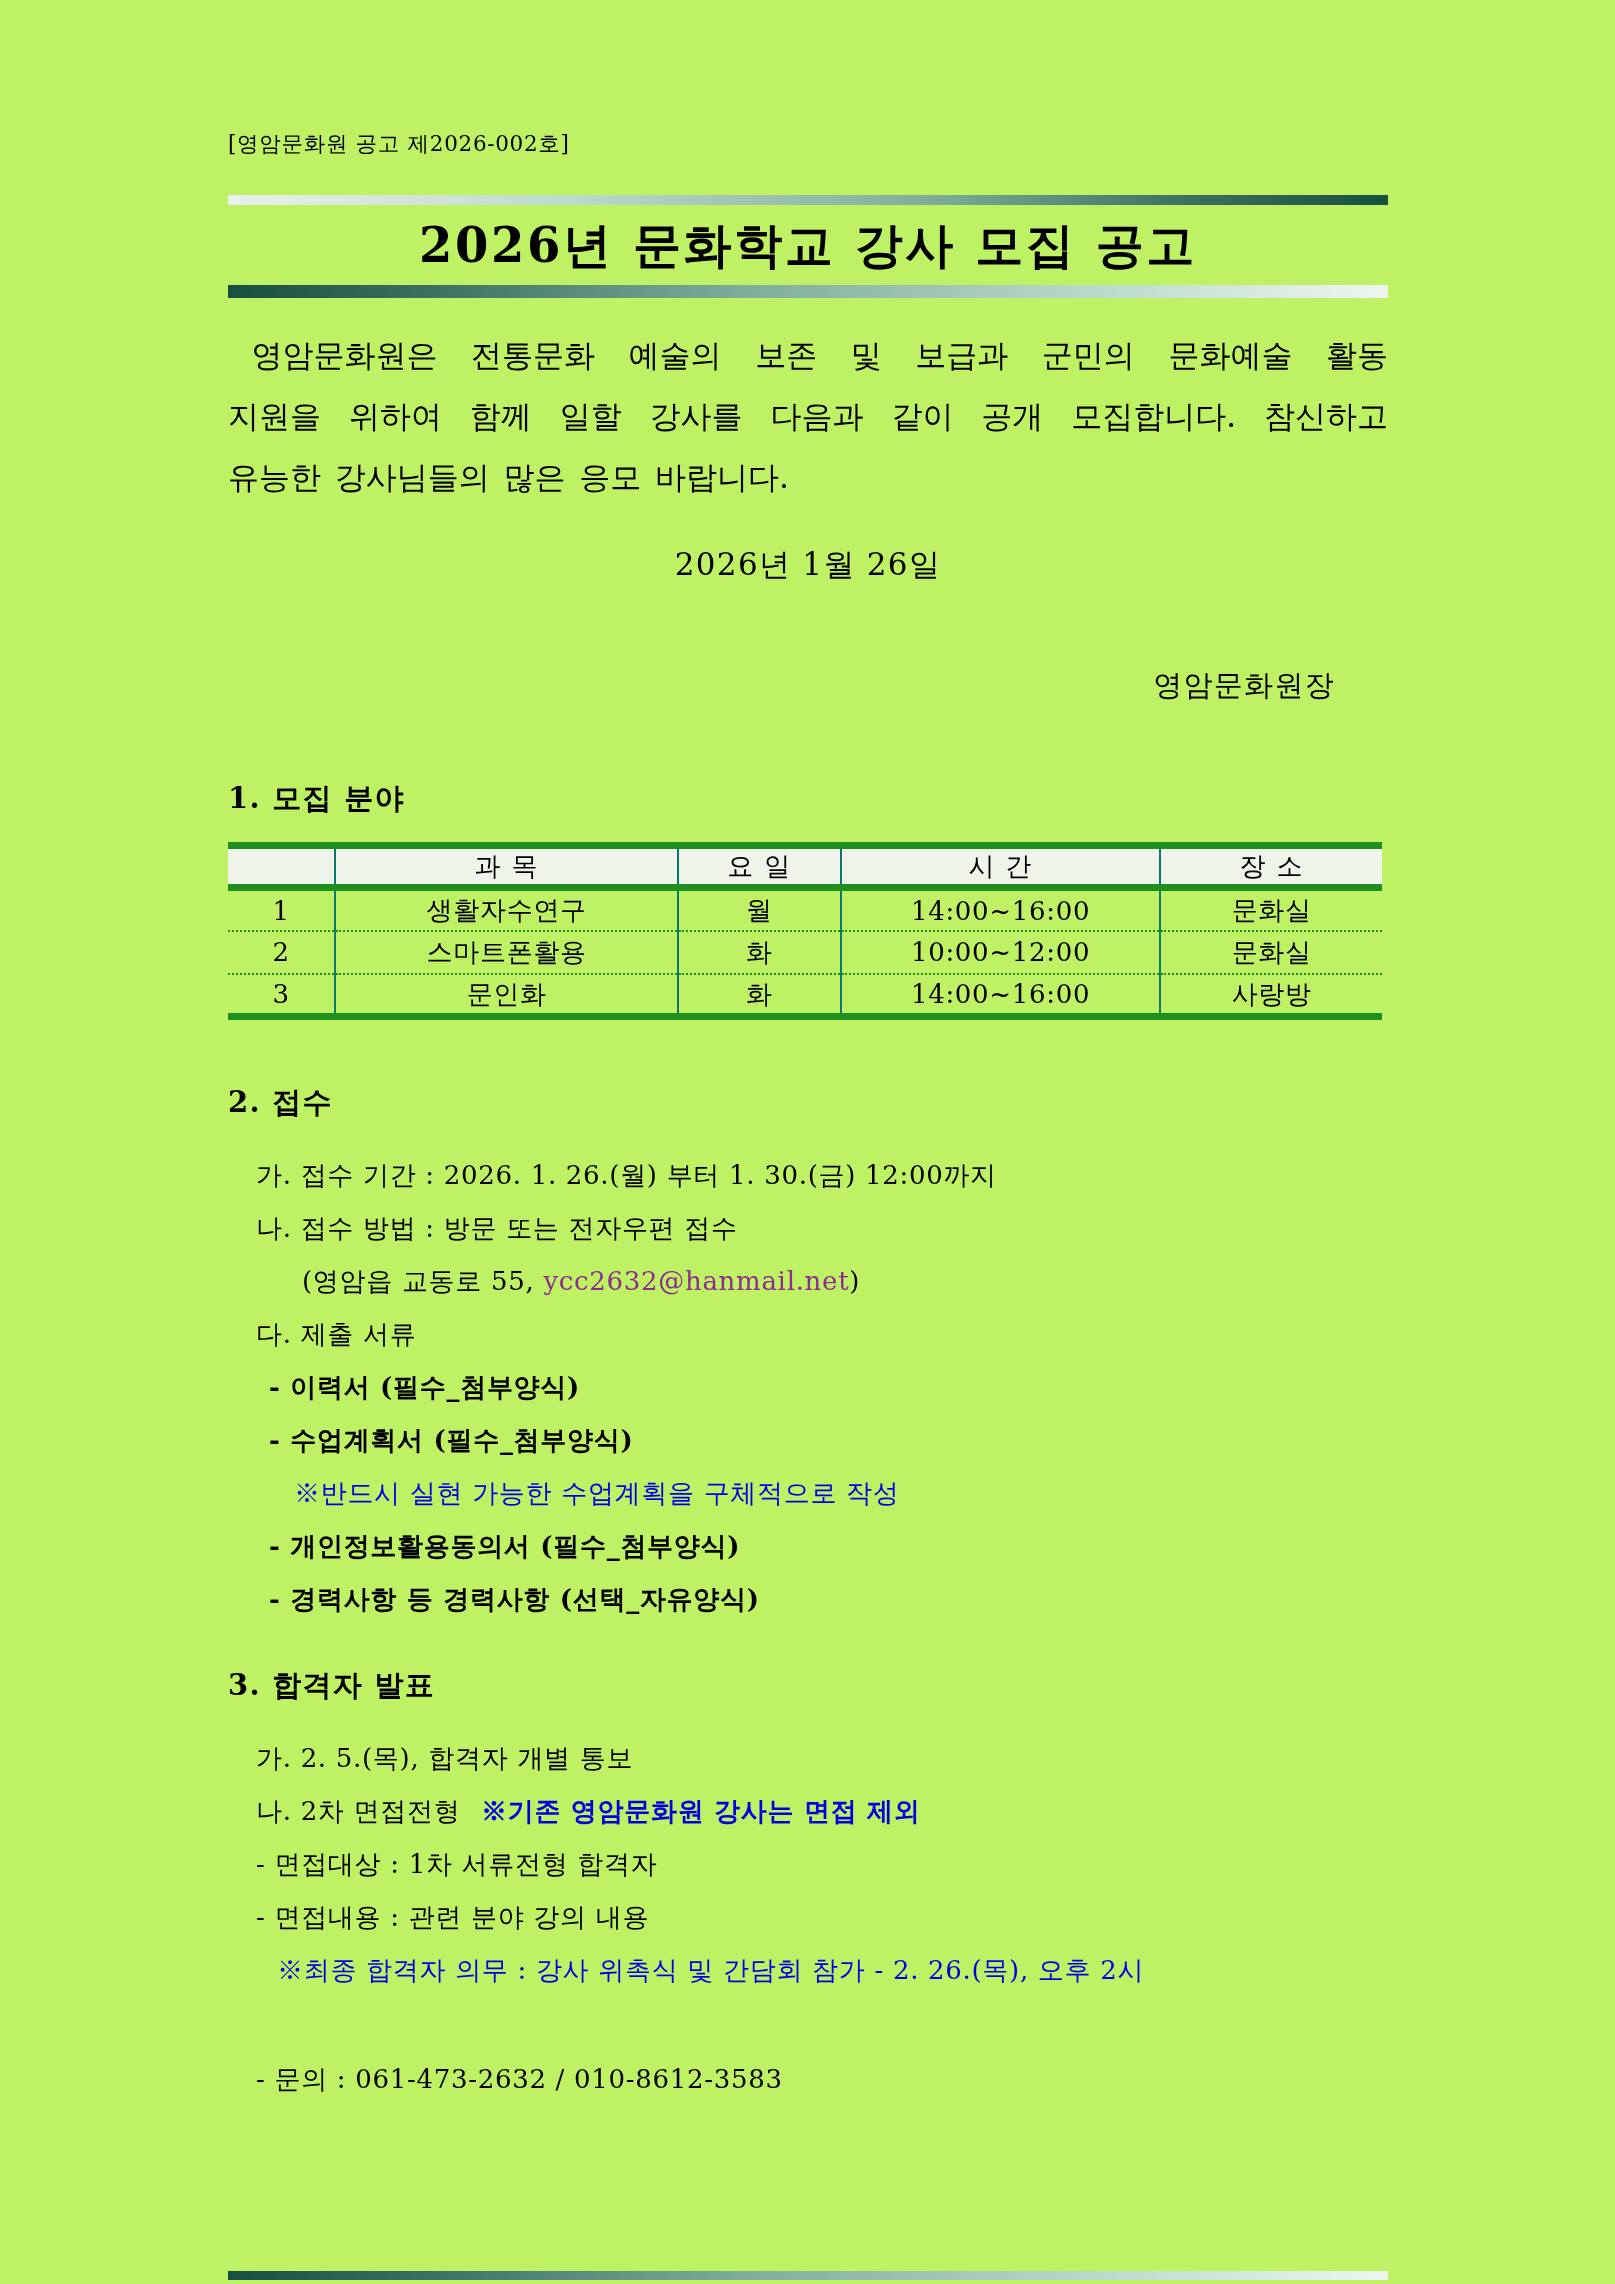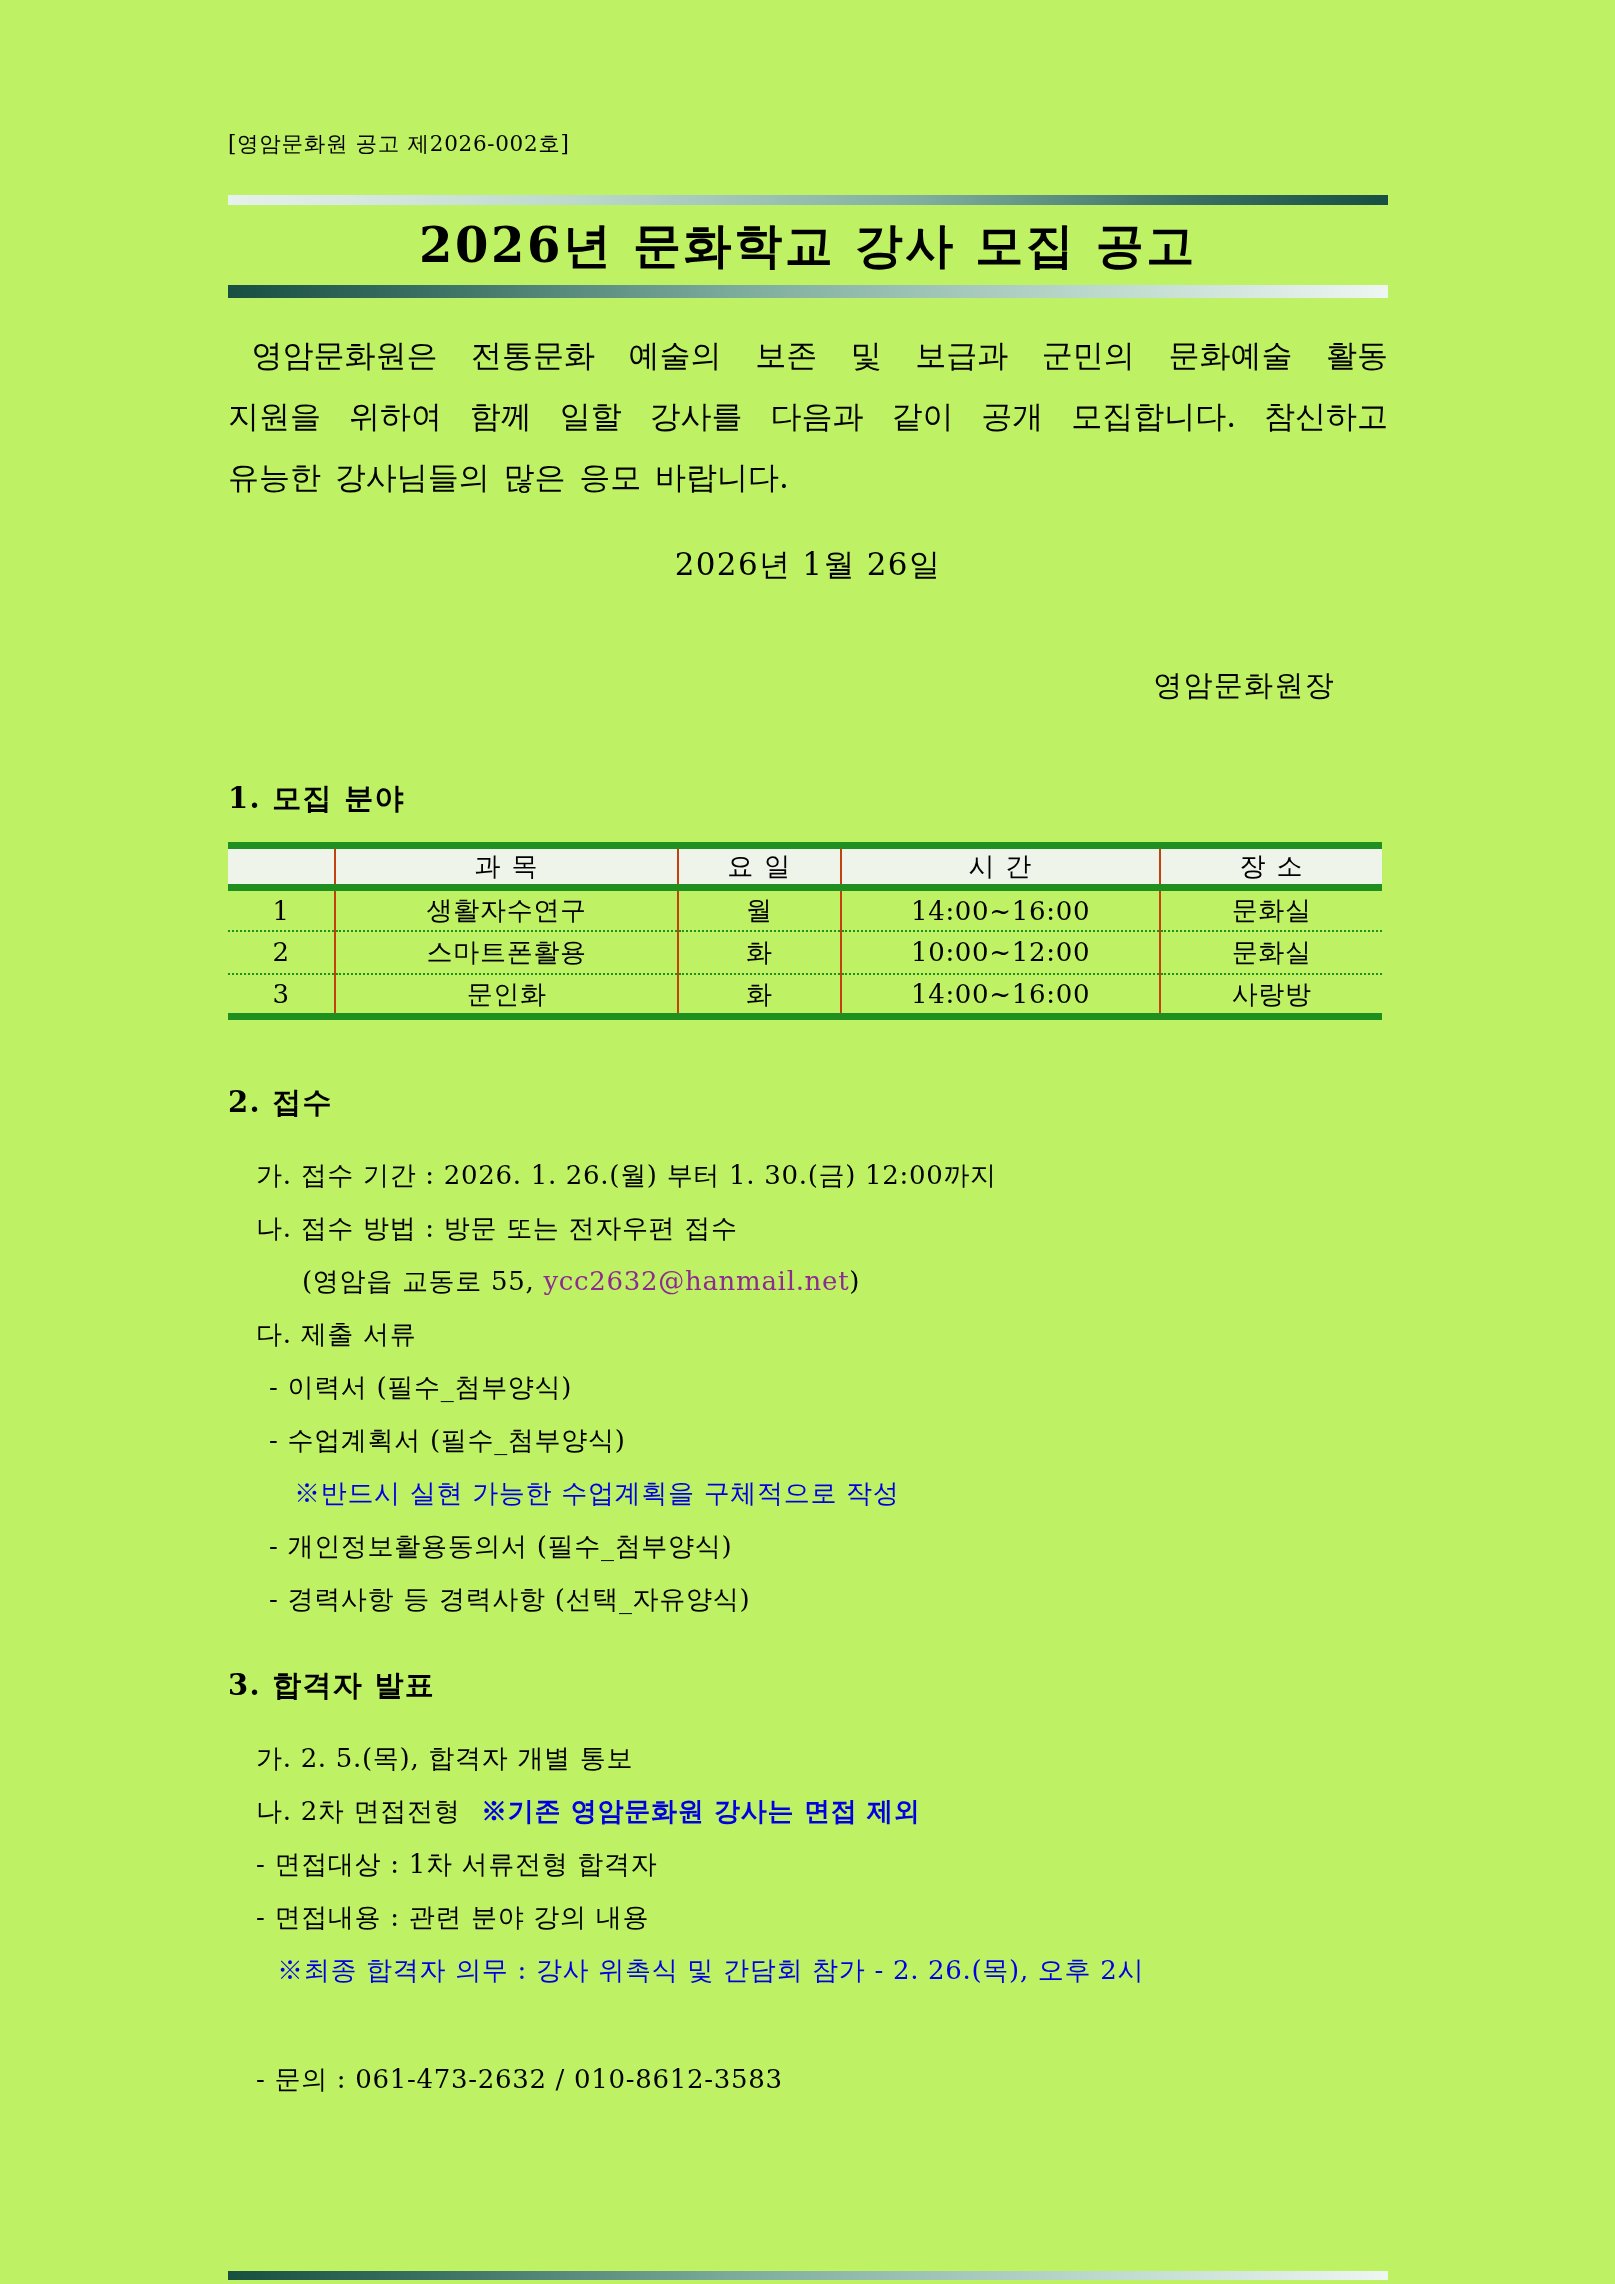--- a/index.html
+++ b/index.html
@@ -111,38 +111,38 @@
     text-align:center;
     letter-spacing:1.3px;
   }
   .recruit-table td{
     height:43px;
     text-align:center;
     letter-spacing:0.7px;
   }
   .recruit-table th + th,
   .recruit-table td + td{
-    border-left:2px solid #c2410c;
+    border-left:2px solid #0f766e;
   }
   .recruit-table tbody tr + tr{
     border-top:2px dotted var(--table-green);
   }
   .recruit-table tbody{
     border-bottom:7.8px solid var(--table-green);
   }
   .body-line{
     font-size:26px;
     line-height:53px;
     letter-spacing:0.7px;
     white-space:pre-wrap;
     margin-left:28px;
   }
   .first-after-heading{margin-top:26px;}
   .indent-paren{padding-left:46px;}
-  .indent-dash{padding-left:13px;}
+  .indent-dash{padding-left:13px;font-weight:bold;}
   .indent-note{padding-left:38px;}
   .indent-note3{padding-left:21px;}
   .blue-note{
     color:var(--note-blue);
     font-weight:400;
   }
   .inline-blue{
     color:var(--note-blue);
     font-weight:700;
     margin-left:11.7px;

